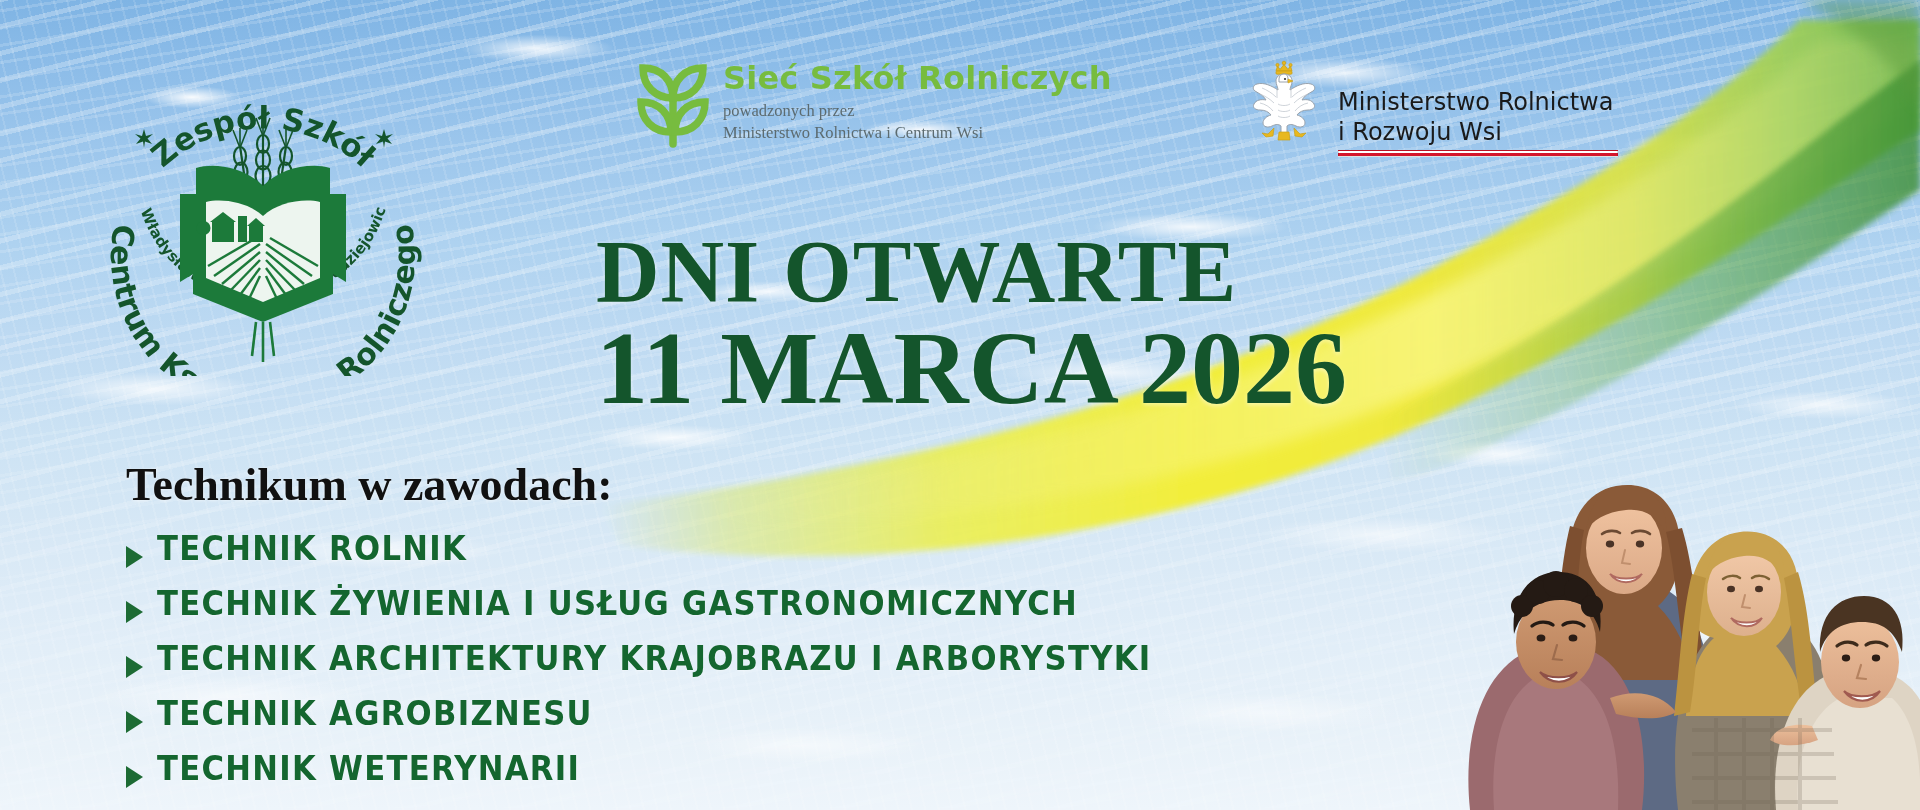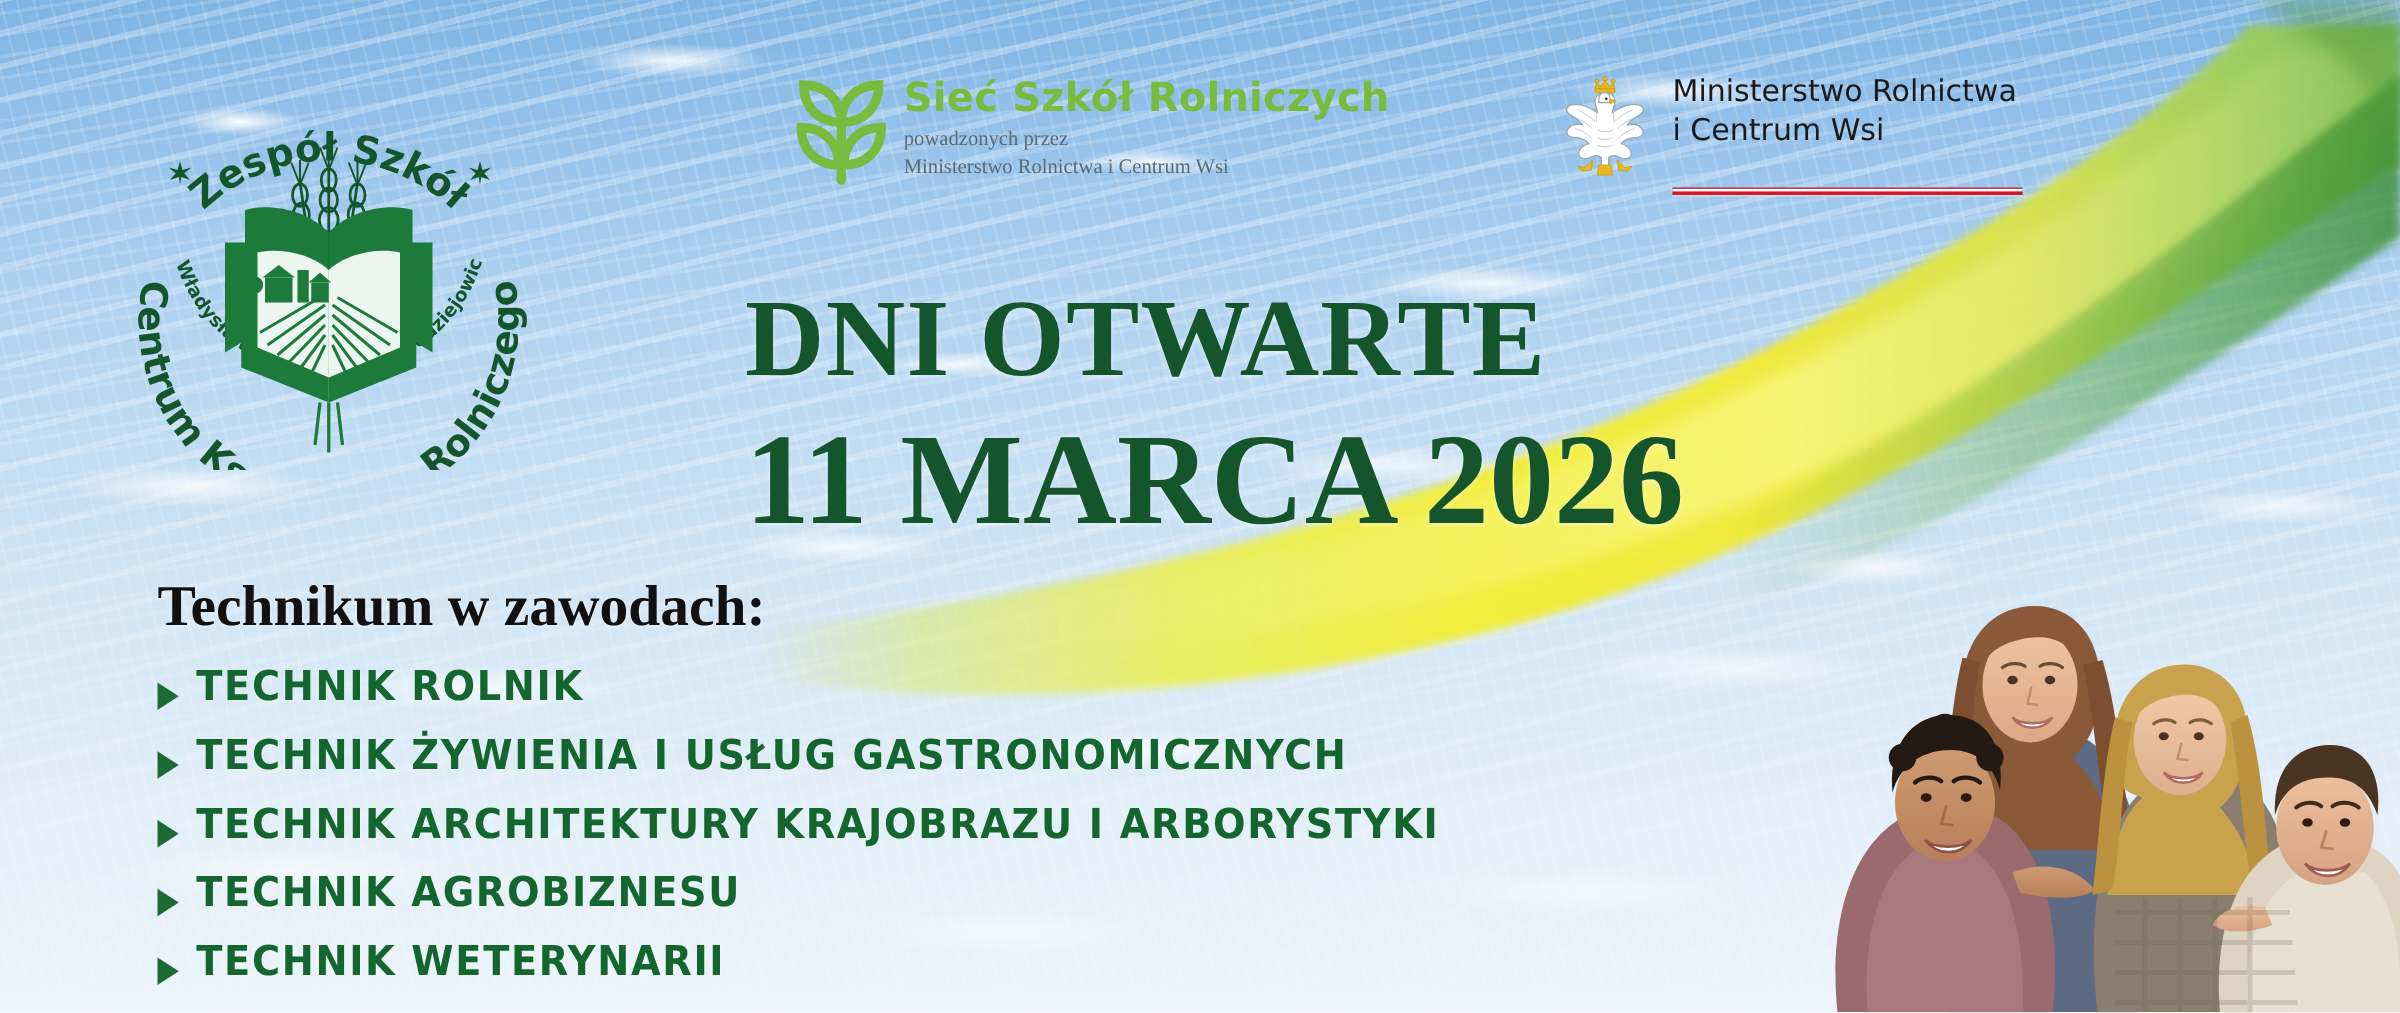--- a/index.html
+++ b/index.html
@@ -96,21 +96,21 @@
     font-family:"DejaVu Sans", sans-serif;
   }
   .ssr-sub {
     font-size:16.5px; color:#5c6b70; line-height:1.33;
     font-family:Liberation Serif, serif;
     margin-top:4px;
   }
 
   .ministry-logo {
     position:absolute; left:1248px; top:58px;
-    display:flex; align-items:flex-start; gap:18px;
+    display:flex; align-items:flex-end; gap:18px;
   }
   .ministry-text {
     font-size:24px; color:#1a1a1a; line-height:1.28;
     font-family:"DejaVu Sans", sans-serif;
     white-space:nowrap;
   }
   .ministry-rule {
     position:absolute; left:1338px; top:150px;
     width:280px; height:7px;
     background:linear-gradient(to bottom, #ffffff 0 50%, #d4162c 50% 100%);
@@ -120,21 +120,21 @@
   
   .headline {
     position:absolute; left:596px; top:230px;
     color:#14552c;
     font-family:"Liberation Serif", serif;
     font-weight:bold;
     line-height:.96;
     text-shadow:0 2px 4px rgba(255,255,255,.45);
   }
   .headline .l1 { font-size:88px; letter-spacing:1px; }
-  .headline .l2 { font-size:104px; letter-spacing:0px; margin-top:20px; }
+  .headline .l2 { font-size:104px; letter-spacing:0px; margin-top:4px; }
 
   
   .list-block { position:absolute; left:126px; top:458px; }
   .list-heading {
     font-family:"Liberation Serif", serif;
     font-size:46px; font-weight:bold; color:#111;
     margin-bottom:18px;
     text-shadow:0 1px 3px rgba(255,255,255,.5);
   }
   .list-item {
@@ -380,21 +380,21 @@
 
         <g fill="#e8b820" stroke="#caa017" stroke-width="0.7">
           <path d="M26,70 L20,76 L14,75 L18,79 L25,78 Z"></path>
           <path d="M46,70 L52,76 L58,75 L54,79 L47,78 Z"></path>
           <path d="M31,74 L30,82 L42,82 L41,74 Z"></path>
         </g>
       </svg>
     </span>
     <div class="ministry-text">
       <div>Ministerstwo Rolnictwa</div>
-      <div>i Centrum Wsi</div>
+      <div>i Rozwoju Wsi</div>
     </div>
   </div>
   <div class="ministry-rule"></div>
 
   <div class="headline">
     <div class="l1">DNI OTWARTE</div>
     <div class="l2">11 MARCA 2026</div>
   </div>
 
   <div class="list-block">

